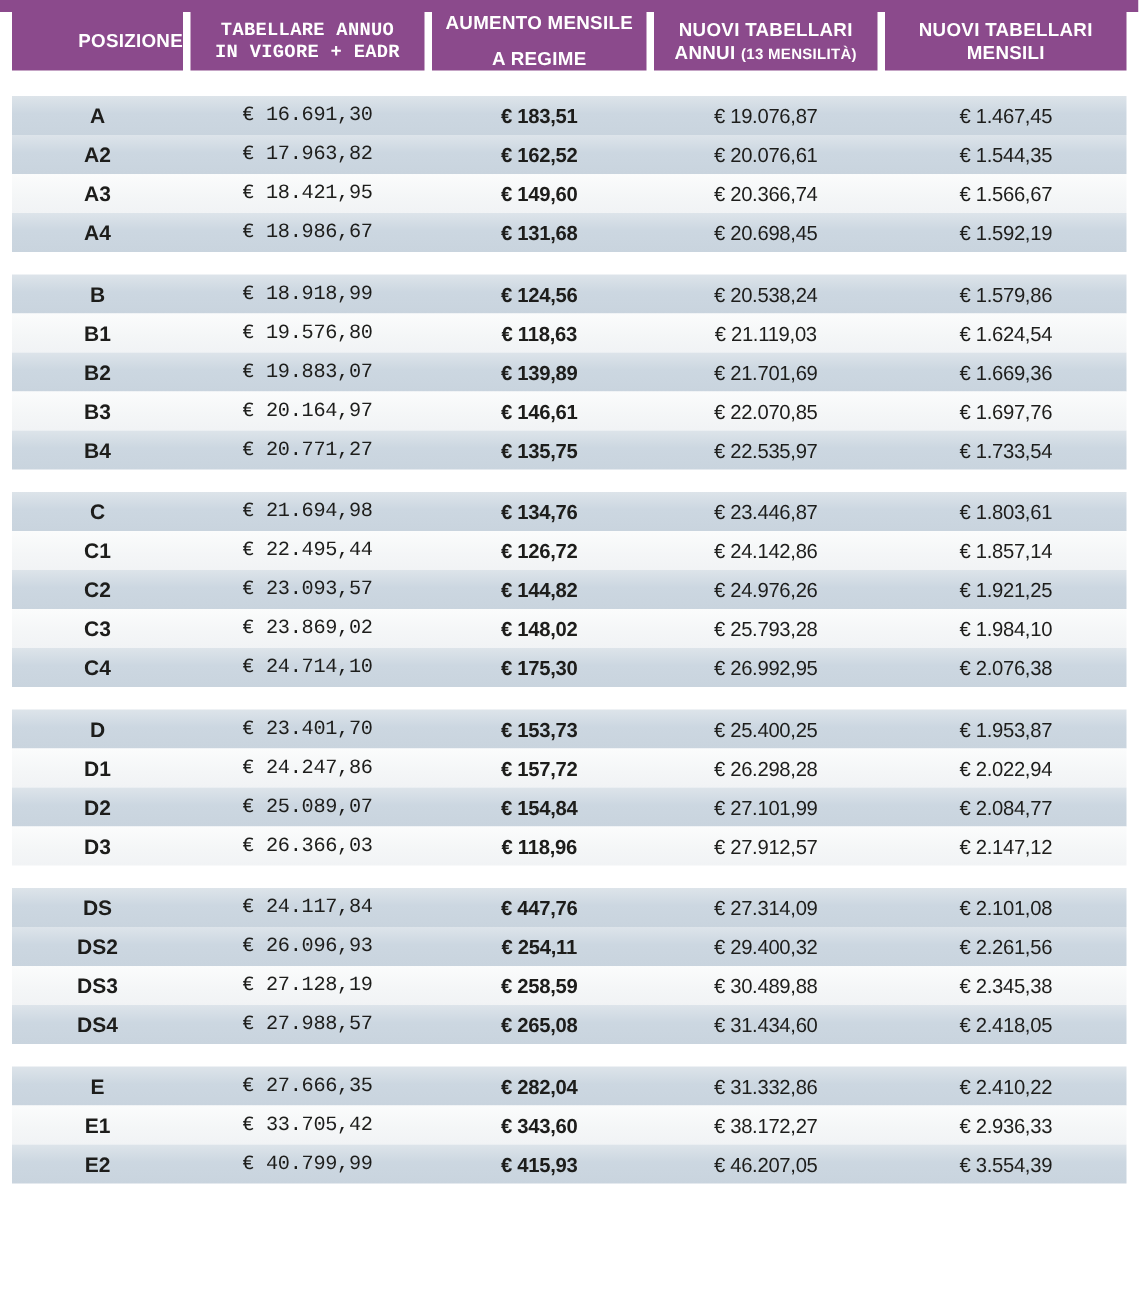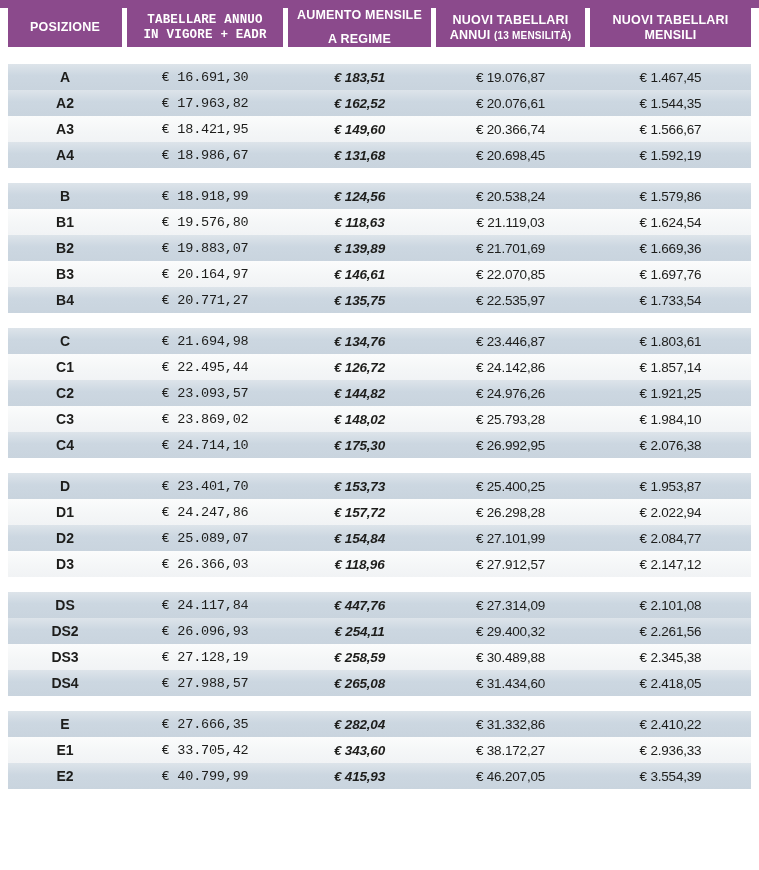--- a/index.html
+++ b/index.html
@@ -25,21 +25,21 @@
     display: flex; flex-direction: column;
     justify-content: center; align-items: center;
     text-align: center;
     font-weight: bold;
     font-size: 12.5px;
     line-height: 1.2;
     letter-spacing: 0.2px;
     text-transform: uppercase;
   }
   .hsmall { font-size: 10px; font-weight: bold; }
-  .c0 { flex: 0 0 114px; width: 114px; }
+  .c0 { flex: 0 0 114px; width: 114px; align-items: flex-end; }
   .c1 { flex: 0 0 156px; width: 156px; font-family: Liberation Mono, monospace; }
   .c2 { flex: 0 0 143px; width: 143px; justify-content: space-between; }
   .c3 { flex: 0 0 149px; width: 149px; }
   .c4 { flex: 0 0 161px; width: 161px; }
   .table-body {
     margin-top: 17px;
     padding: 0 8px;
   }
   .group { margin-bottom: 15px; }
   .group:last-child { margin-bottom: 0; }
@@ -51,21 +51,21 @@
   .row.blue  { background: linear-gradient(180deg, #dde4ea 0%, #ccd7e1 45%, #c9d4de 100%); }
   .row.light { background: linear-gradient(180deg, #fbfcfc 0%, #f4f6f7 60%, #f1f3f5 100%); }
   .cell {
     text-align: center;
     font-size: 13.5px;
     letter-spacing: -0.2px;
     color: #1d1d1b;
     white-space: nowrap;
   }
   .cell.pos  { font-weight: bold; font-size: 14px; letter-spacing: 0; }
-  .cell.bold { font-weight: bold; font-style: italic; }
+  .cell.bold { font-weight: bold; }
 </style>
 </head>
 <body>
 
 <div>
 
   <div class="top-strip"></div>
 
   <div class="header-row">
     <div class="hcell c0">

